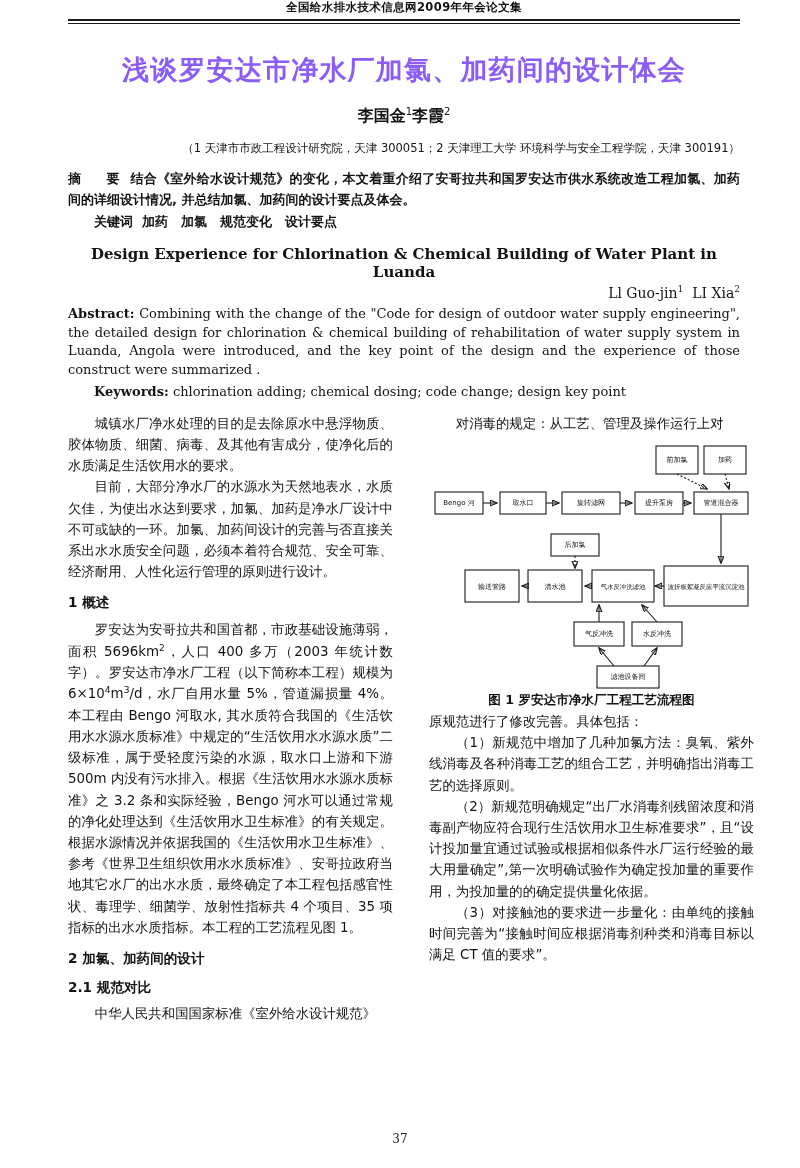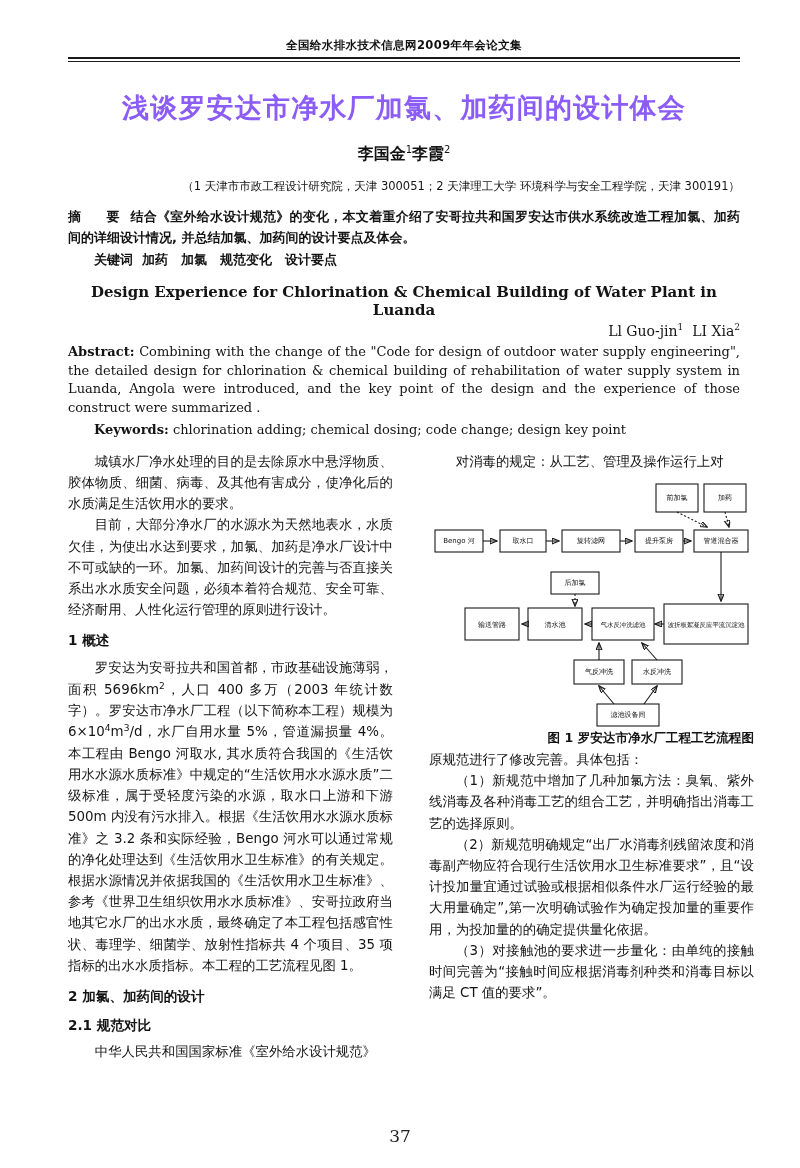--- a/index.html
+++ b/index.html
@@ -27,21 +27,20 @@
     height: 1168px;
   }
 
   
   .runhead {
     text-align: center;
     font-family: "DejaVu Sans", sans-serif;
     font-size: 11.5px;
     font-weight: bold;
     letter-spacing: 0.4px;
-    padding-top: 38px;
     color: #111;
   }
   .runrule {
     margin-top: 4px;
     border-top: 2.2px solid #1a1a1a;
     border-bottom: 0.8px solid #1a1a1a;
     height: 2px;
   }
 
   
@@ -153,21 +152,21 @@
   }
   .sec-h.sub { margin: 11px 0 6px 0; }
   sup { font-size: 0.68em; vertical-align: super; }
 
   
   .figure-wrap {
     margin-top: 8px;
     margin-bottom: 2px;
   }
   .fig-caption {
-    text-align: right;
+    text-align: center;
     font-size: 12.6px;
     font-weight: bold;
     font-family: "DejaVu Sans", sans-serif;
     margin-top: 2px;
     margin-bottom: 2px;
   }
   .flow-svg { display: block; }
   .flow-svg rect {
     fill: #ffffff;
     stroke: #1a1a1a;
@@ -186,21 +185,21 @@
   }
 
   
   .page-num {
     position: absolute;
     bottom: 22px;
     left: 0;
     width: 800px;
     text-align: center;
     font-family: "DejaVu Serif", serif;
-    font-size: 17px;
+    font-size: 12px;
     color: #222;
   }
 </style>
 </head>
 <body>
 
 <div class="page">
   <div class="content">
 
     <div class="runhead">全国给水排水技术信息网2009年年会论文集</div>

